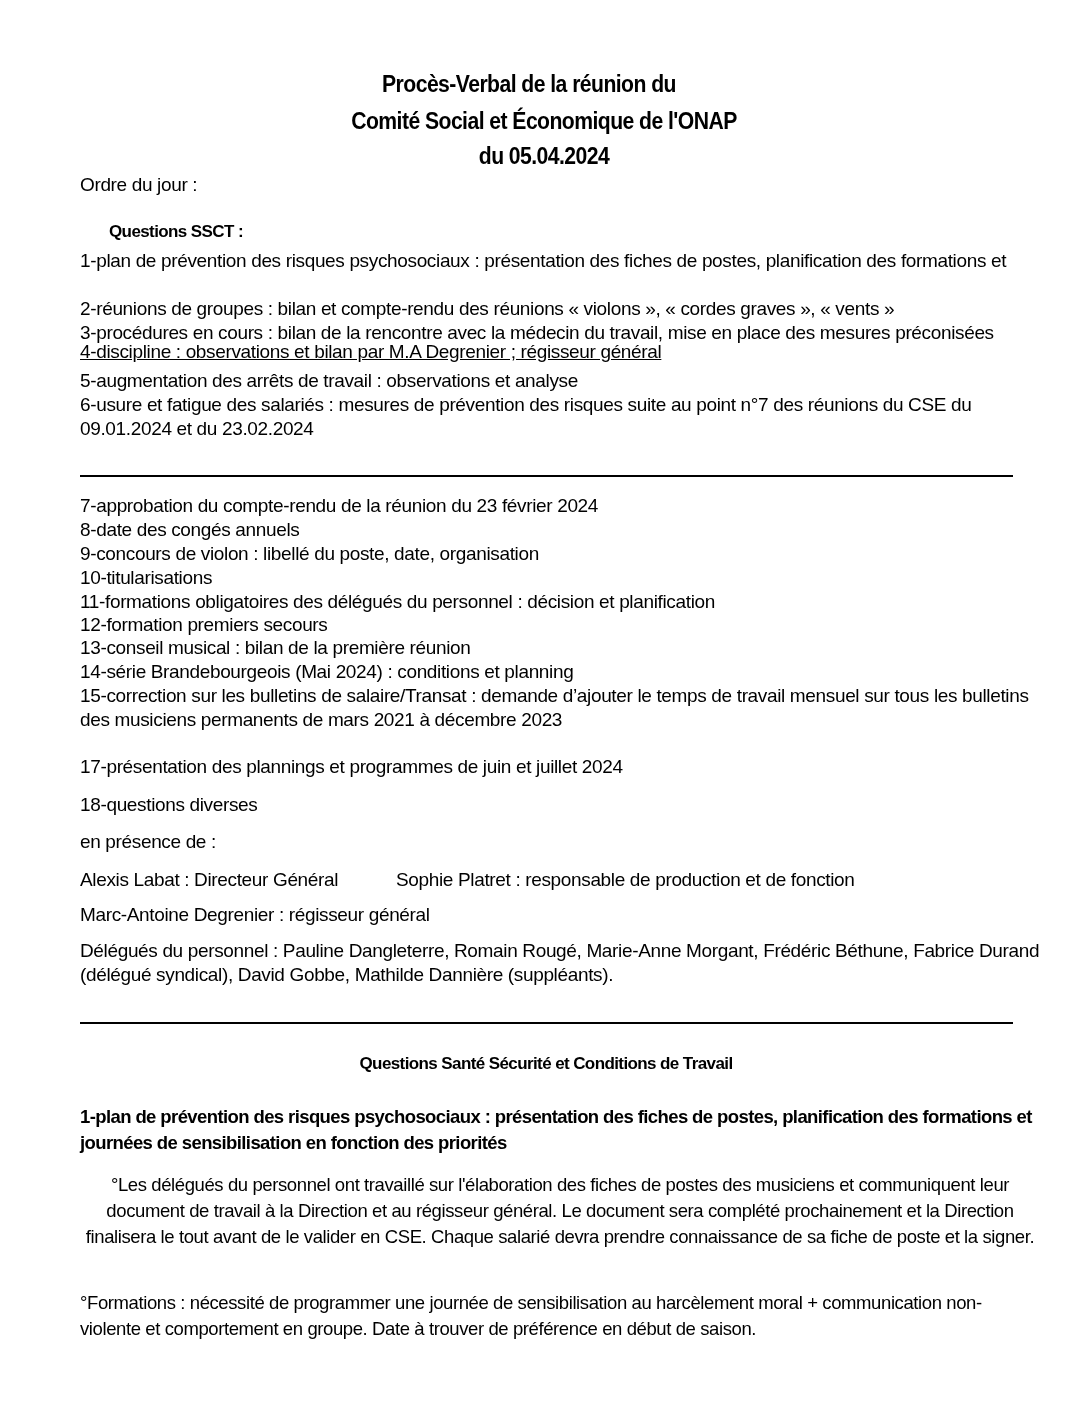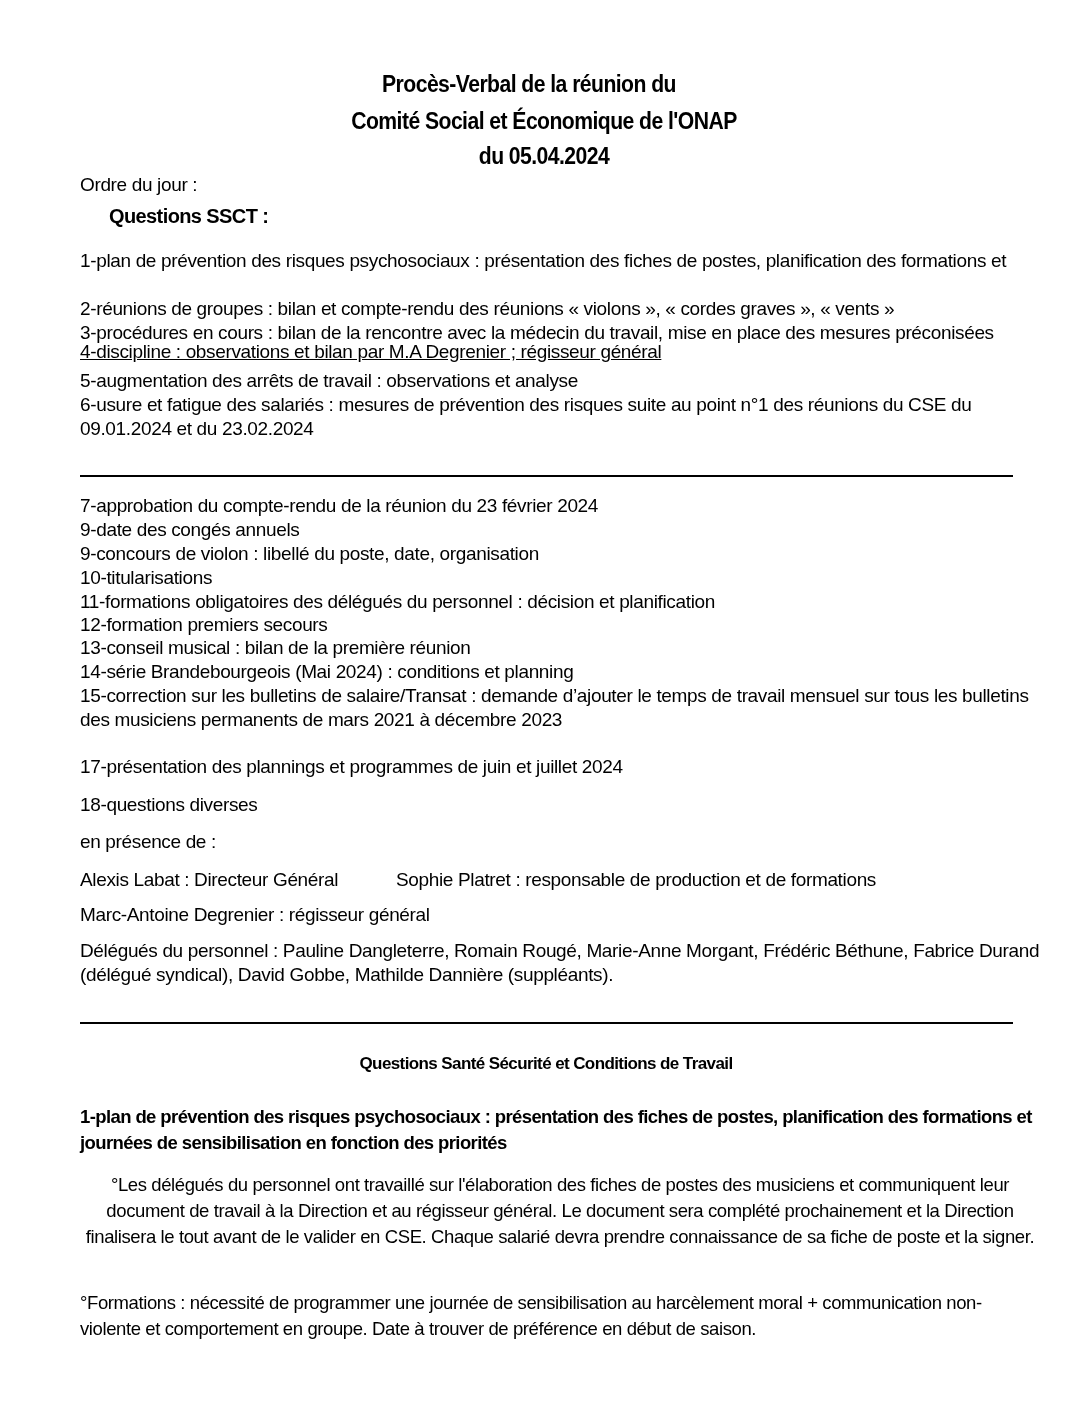--- a/index.html
+++ b/index.html
@@ -14,21 +14,21 @@
       transform: scaleX(0.92);
     }
     .t1 { top: 68px; left: -15px; }
     .t2 { top: 105px; }
     .t3 { top: 140px; }
     .small {
       position: absolute; left: 80px; font-size: 19px; line-height: 24px;
       white-space: nowrap; transform-origin: left top; letter-spacing: -0.35px;
     }
     .sub-bold {
-      position: absolute; left: 109px; top: 205px; font-size: 20px; font-weight: bold;
+      position: absolute; left: 109px; top: 222px; font-size: 17px; font-weight: bold;
       letter-spacing: -0.6px;
       text-align: right;
     }
     .rule {
       position: absolute; left: 80px; width: 933px; height: 2px; background: #000;
     }
     .center-head {
       position: absolute; left: 0; width: 1092px; text-align: center;
       font-size: 17px; font-weight: bold; letter-spacing: -0.6px; top: 1054px;
     }
@@ -52,41 +52,41 @@
   <div class="title t3">du 05.04.2024</div>
 
   <div class="small" style="top:173px;">Ordre du jour :</div>
   <div class="sub-bold">Questions SSCT :</div>
 
   <div class="small" style="top:249px;">1-plan de prévention des risques psychosociaux : présentation des fiches de postes, planification des formations et</div>
   <div class="small" style="top:297px;">2-réunions de groupes : bilan et compte-rendu des réunions « violons », « cordes graves », « vents »</div>
   <div class="small" style="top:321px;">3-procédures en cours : bilan de la rencontre avec la médecin du travail, mise en place des mesures préconisées</div>
   <div class="small" style="top:340px;text-decoration:underline;">4-discipline : observations et bilan par M.A Degrenier ; régisseur général</div>
   <div class="small" style="top:369px;">5-augmentation des arrêts de travail : observations et analyse</div>
-  <div class="small" style="top:393px;">6-usure et fatigue des salariés : mesures de prévention des risques suite au point n°1 des réunions du CSE du</div>
+  <div class="small" style="top:393px;">6-usure et fatigue des salariés : mesures de prévention des risques suite au point n°7 des réunions du CSE du</div>
   <div class="small" style="top:417px;">09.01.2024 et du 23.02.2024</div>
 
   <div class="rule" style="top:475px;"></div>
 
   <div class="small" style="top:494px;">7-approbation du compte-rendu de la réunion du 23 février 2024</div>
-  <div class="small" style="top:518px;">9-date des congés annuels</div>
+  <div class="small" style="top:518px;">8-date des congés annuels</div>
   <div class="small" style="top:542px;">9-concours de violon : libellé du poste, date, organisation</div>
   <div class="small" style="top:566px;">10-titularisations</div>
   <div class="small" style="top:590px;">11-formations obligatoires des délégués du personnel : décision et planification</div>
   <div class="small" style="top:613px;">12-formation premiers secours</div>
   <div class="small" style="top:636px;">13-conseil musical : bilan de la première réunion</div>
   <div class="small" style="top:660px;">14-série Brandebourgeois (Mai 2024) : conditions et planning</div>
   <div class="small" style="top:684px;">15-correction sur les bulletins de salaire/Transat : demande d’ajouter le temps de travail mensuel sur tous les bulletins</div>
   <div class="small" style="top:708px;">des musiciens permanents de mars 2021 à décembre 2023</div>
   <div class="small" style="top:755px;text-align:center;">17-présentation des plannings et programmes de juin et juillet 2024</div>
 
   <div class="small" style="top:793px;">18-questions diverses</div>
   <div class="small" style="top:830px;">en présence de :</div>
   <div class="small" style="top:868px;">Alexis Labat : Directeur Général</div>
-  <div class="small" style="top:868px; left:396px;">Sophie Platret : responsable de production et de formations</div>
+  <div class="small" style="top:868px; left:396px;">Sophie Platret : responsable de production et de fonction</div>
   <div class="small" style="top:903px;">Marc-Antoine Degrenier : régisseur général</div>
   <div class="small" style="top:963px;">(délégué syndical), David Gobbe, Mathilde Dannière (suppléants).</div>
   <div class="small" style="top:939px;">Délégués du personnel : Pauline Dangleterre, Romain Rougé, Marie-Anne Morgant, Frédéric Béthune, Fabrice Durand</div>
 
   <div class="rule" style="top:1022px;"></div>
 
   <div class="center-head">Questions Santé Sécurité et Conditions de Travail</div>
   <div class="big-head">1-plan de prévention des risques psychosociaux : présentation des fiches de postes, planification des formations et journées de sensibilisation en fonction des priorités</div>
   <div class="para p1">°Les délégués du personnel ont travaillé sur l'élaboration des fiches de postes des musiciens et communiquent leur document de travail à la Direction et au régisseur général. Le document sera complété prochainement et la Direction finalisera le tout avant de le valider en CSE. Chaque salarié devra prendre connaissance de sa fiche de poste et la signer.</div>
   <div class="para p2">°Formations : nécessité de programmer une journée de sensibilisation au harcèlement moral + communication non-violente et comportement en groupe. Date à trouver de préférence en début de saison.</div>

